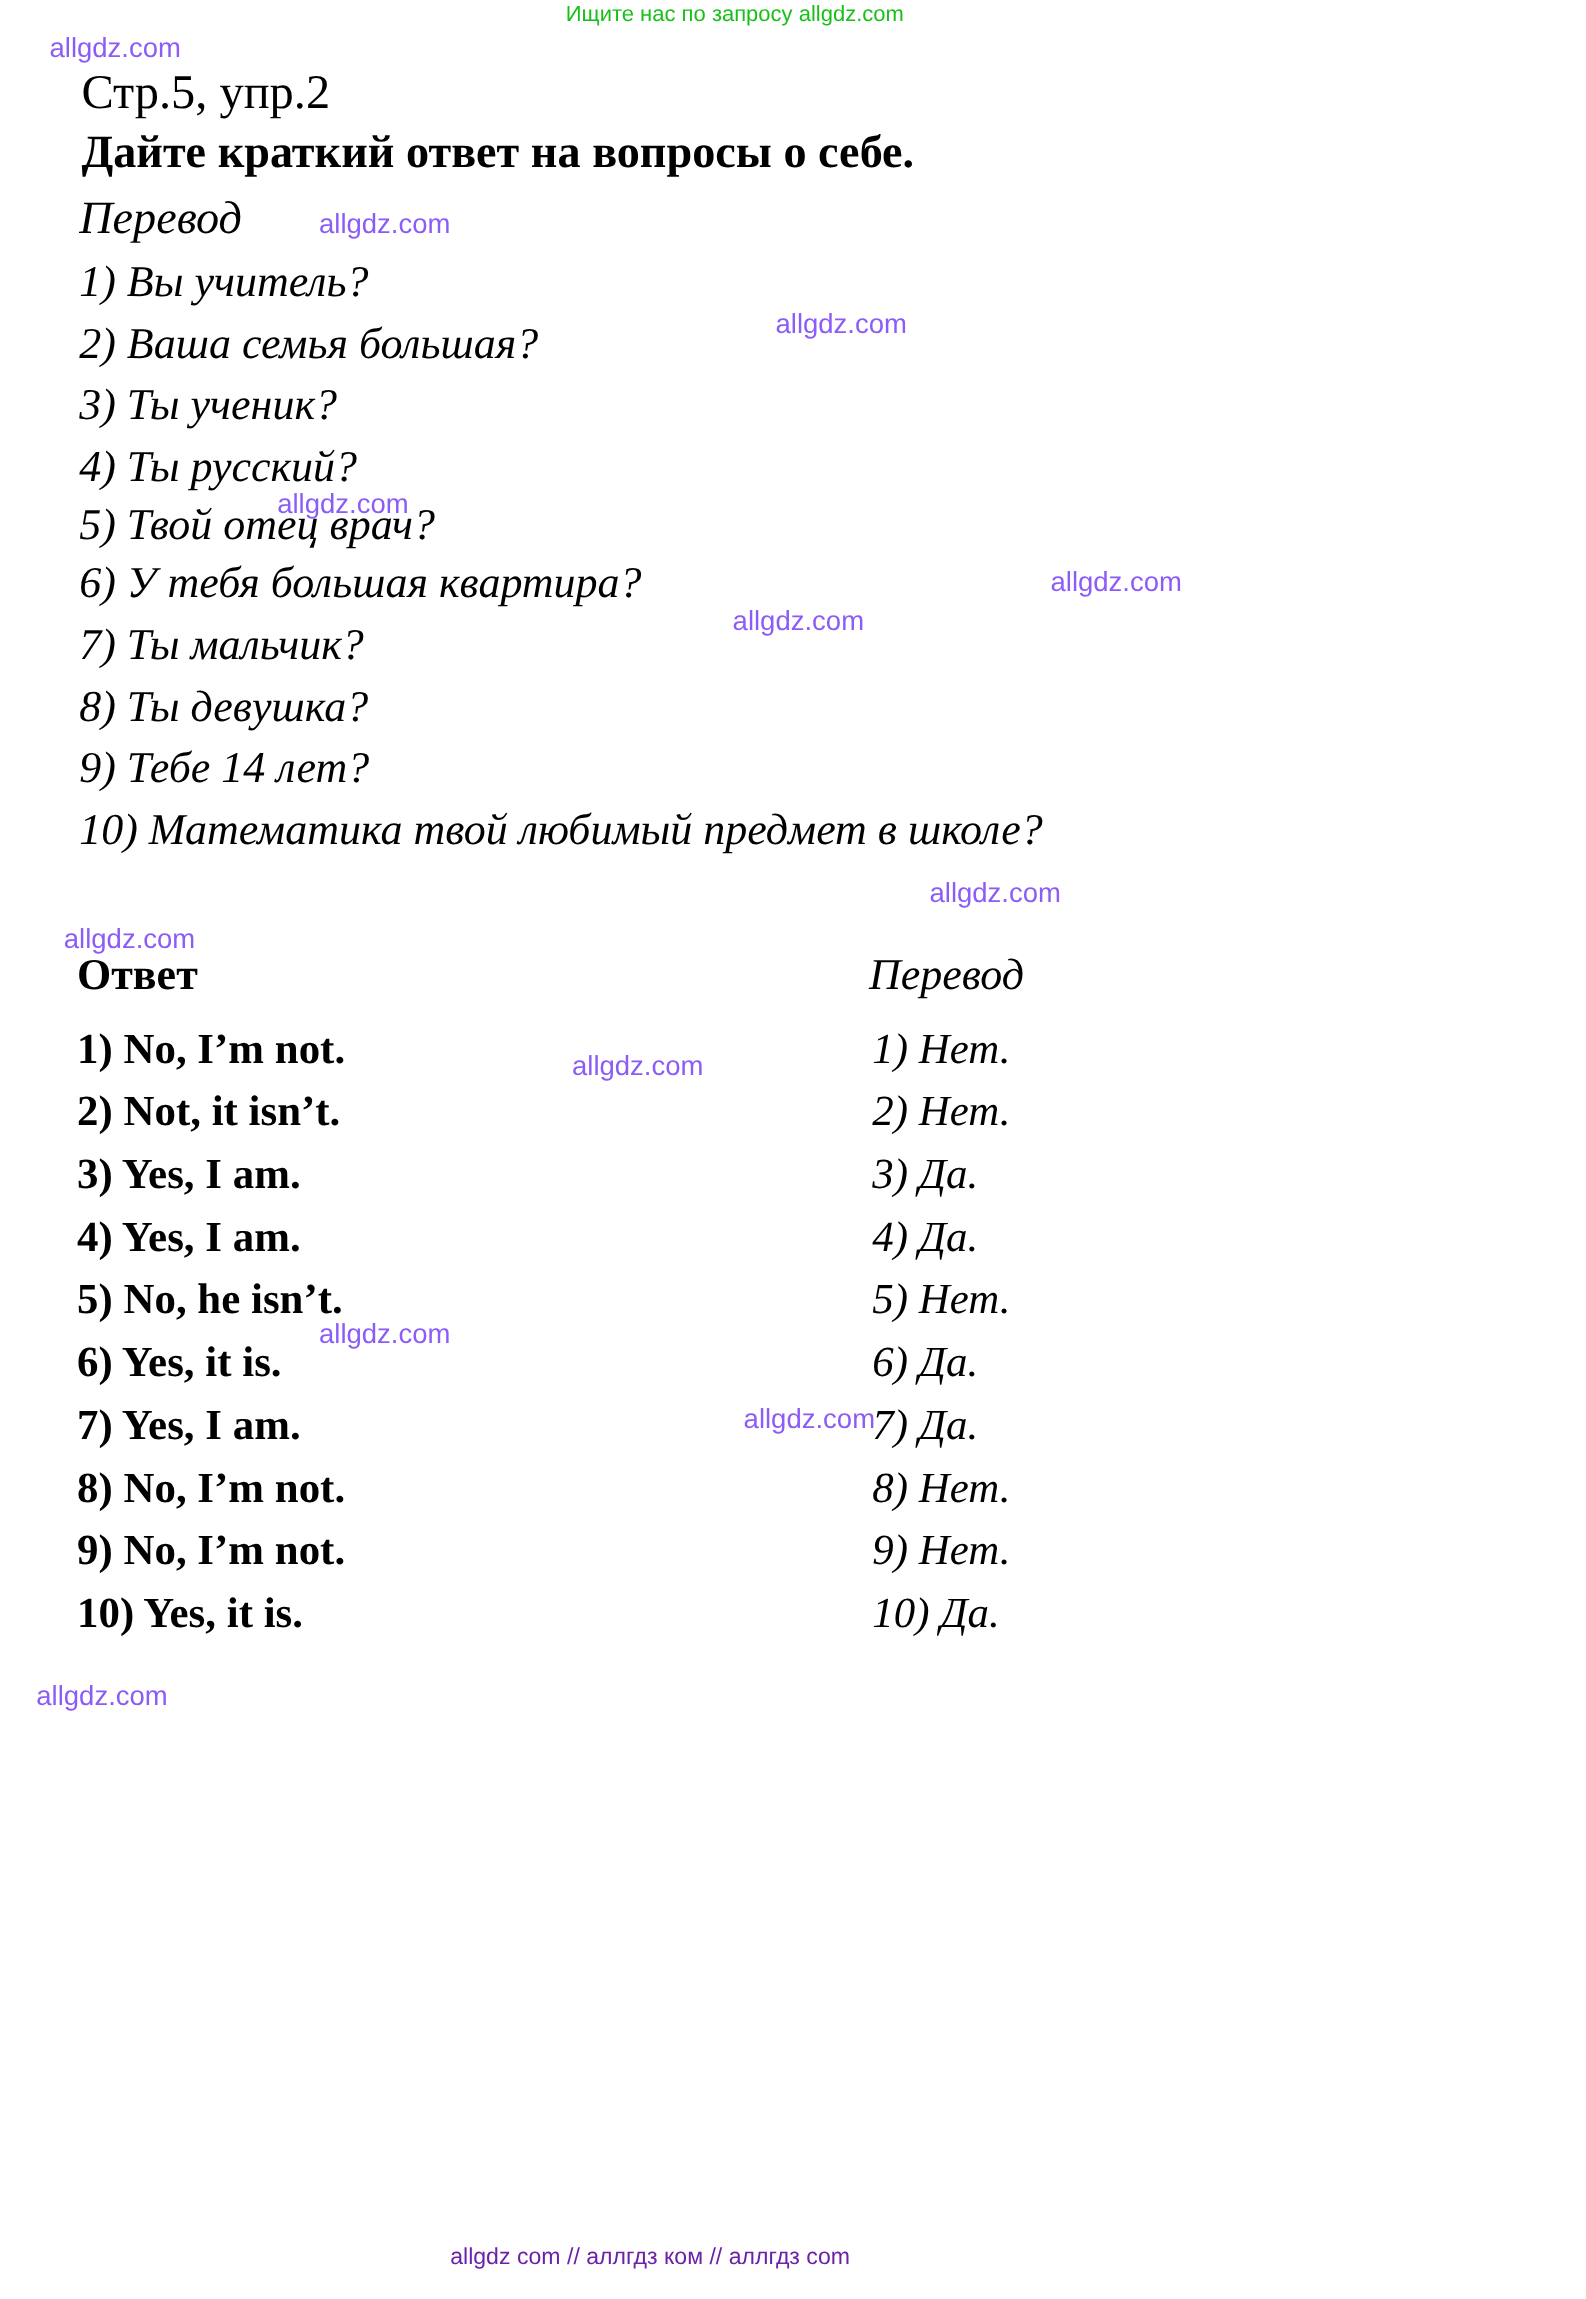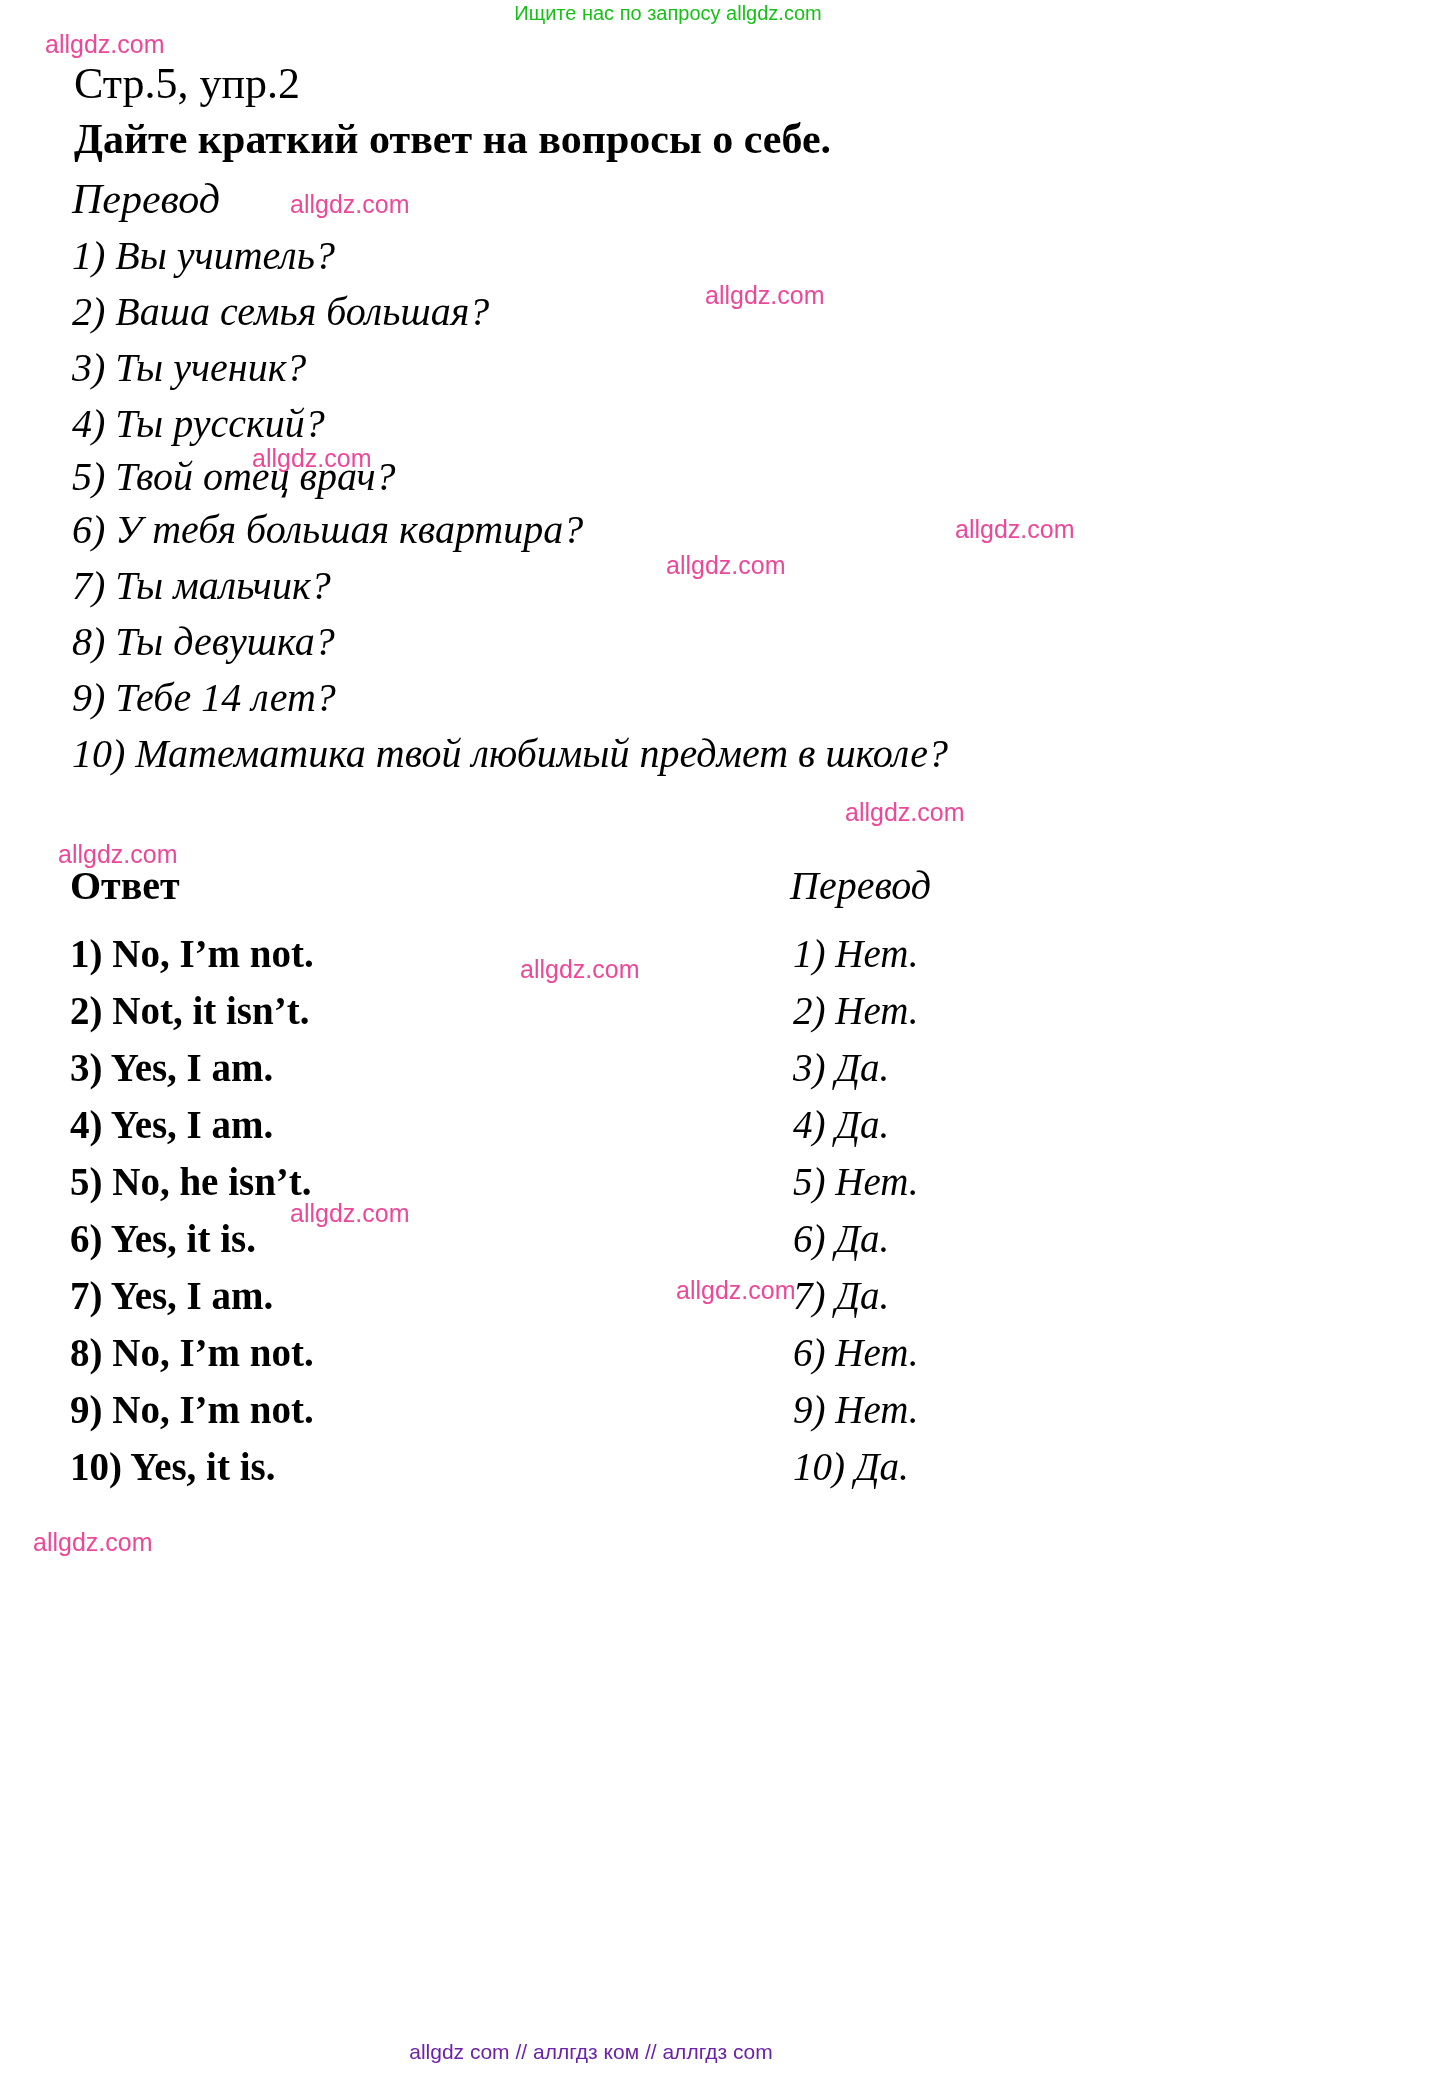--- a/index.html
+++ b/index.html
@@ -20,21 +20,21 @@
     position: relative;
     width: 1442px;
     height: 2090px;
   }
 
   
   .wm {
     position: absolute;
     font-family: "Liberation Sans", sans-serif;
     font-size: 25px;
-    color: #ec4899;
+    color: #8b5cf6;
     white-space: nowrap;
     letter-spacing: 0px;
   }
 
   .promo-top {
     position: absolute;
     top: 2px;
     left: 0;
     width: 1336px;
     text-align: center;
@@ -201,20 +201,20 @@
       <div class="ans-item">10) Yes, it is.</div>
     </div>
   <div class="tr-col" id="answer-translation-list">
       <div class="tr-item">1) Нет.</div>
       <div class="tr-item">2) Нет.</div>
       <div class="tr-item">3) Да.</div>
       <div class="tr-item">4) Да.</div>
       <div class="tr-item">5) Нет.</div>
       <div class="tr-item">6) Да.</div>
       <div class="tr-item">7) Да.</div>
-      <div class="tr-item">6) Нет.</div>
+      <div class="tr-item">8) Нет.</div>
       <div class="tr-item">9) Нет.</div>
       <div class="tr-item">10) Да.</div>
     </div>
 
   <div class="footer-line">allgdz com  //  аллгдз ком  //  аллгдз com</div>
 
 </div>
 
 </body></html>

